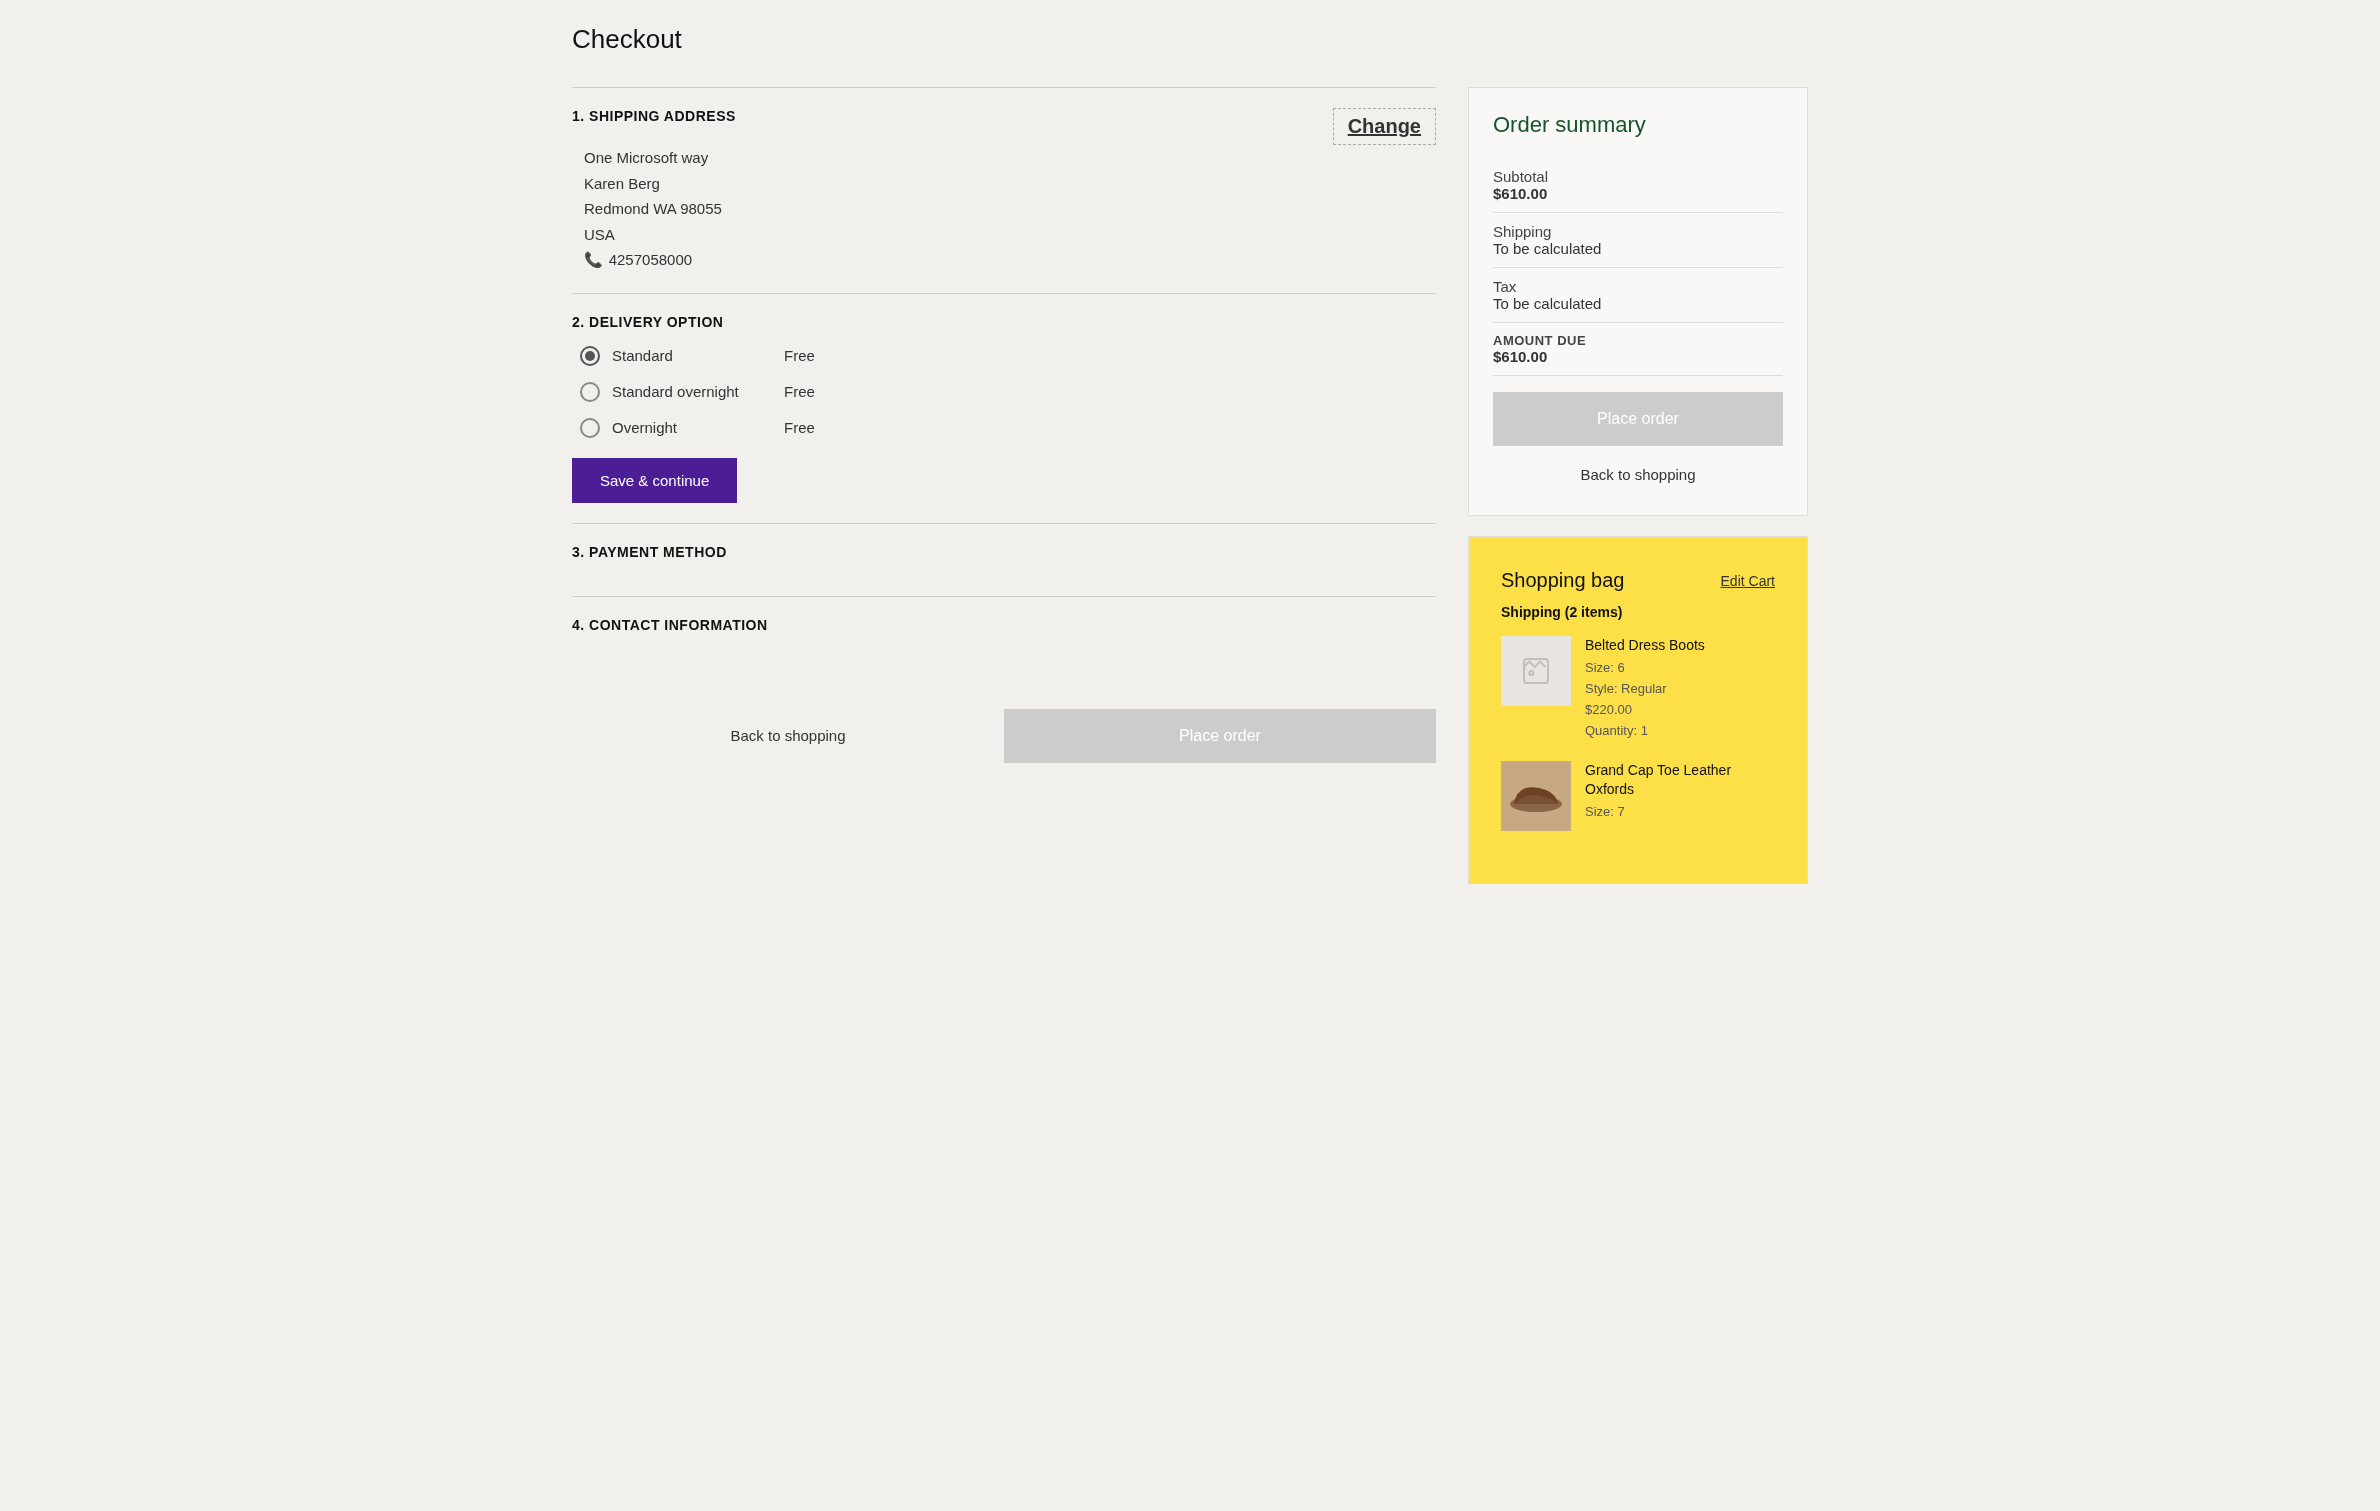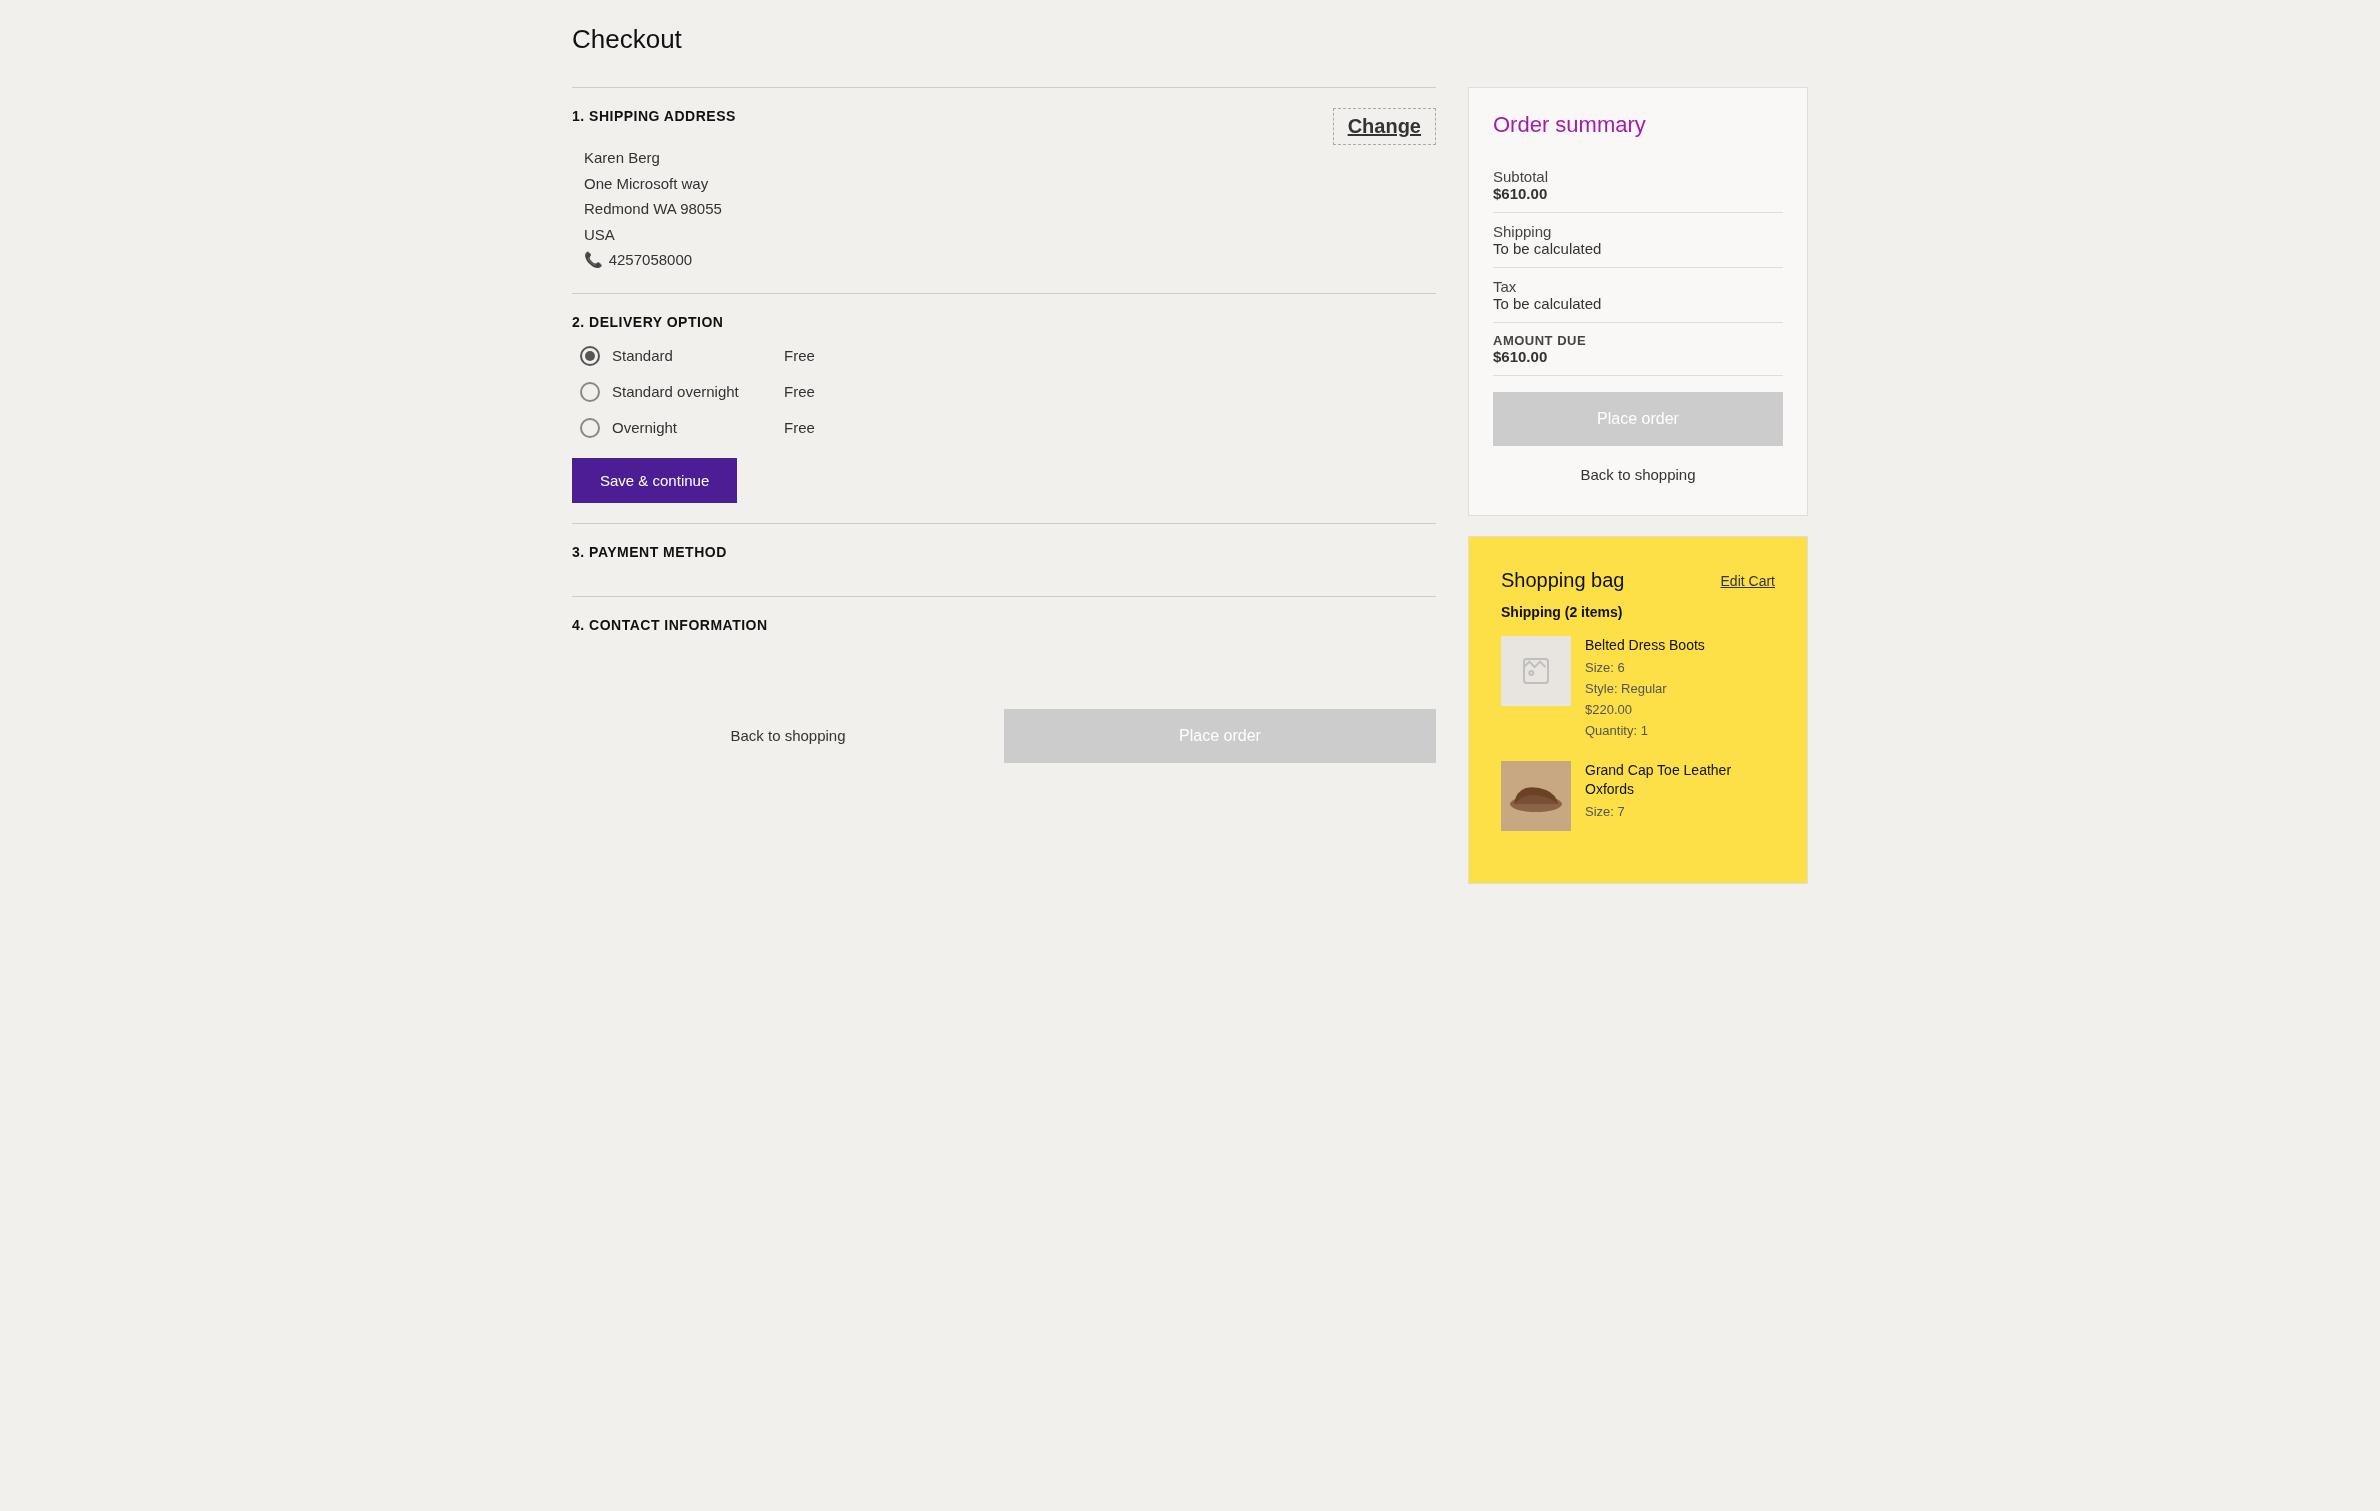--- a/index.html
+++ b/index.html
@@ -146,21 +146,21 @@
     .order-summary-card {
       background: #f9f8f6;
       border: 1px solid #e0ddd8;
       padding: 24px;
       margin-bottom: 20px;
     }
     .order-summary-title {
       font-size: 22px;
       font-weight: 400;
       margin-bottom: 20px;
-      color: #a21caf;
+      color: #14532d;
     }
     .summary-row {
       display: flex;
       justify-content: space-between;
       align-items: baseline;
       padding: 10px 0;
       border-bottom: 1px solid #e0ddd8;
       font-size: 15px;
       flex-direction: column;
     }
@@ -298,22 +298,22 @@
 
       <div class="section">
         <div class="section-header">
           <h2 class="section-title">
             <span>1.</span>
             <span>SHIPPING ADDRESS</span>
           </h2>
           <button class="change-btn">Change</button>
         </div>
         <div class="address-block">
+          <div>One Microsoft way</div>
           <div>Karen Berg</div>
-          <div>One Microsoft way</div>
           <div>Redmond WA  98055</div>
           <div>USA</div>
           <div class="address-phone">
             <span>📞</span>
             <span>4257058000</span>
           </div>
         </div>
       </div>
 
       <div class="section">

